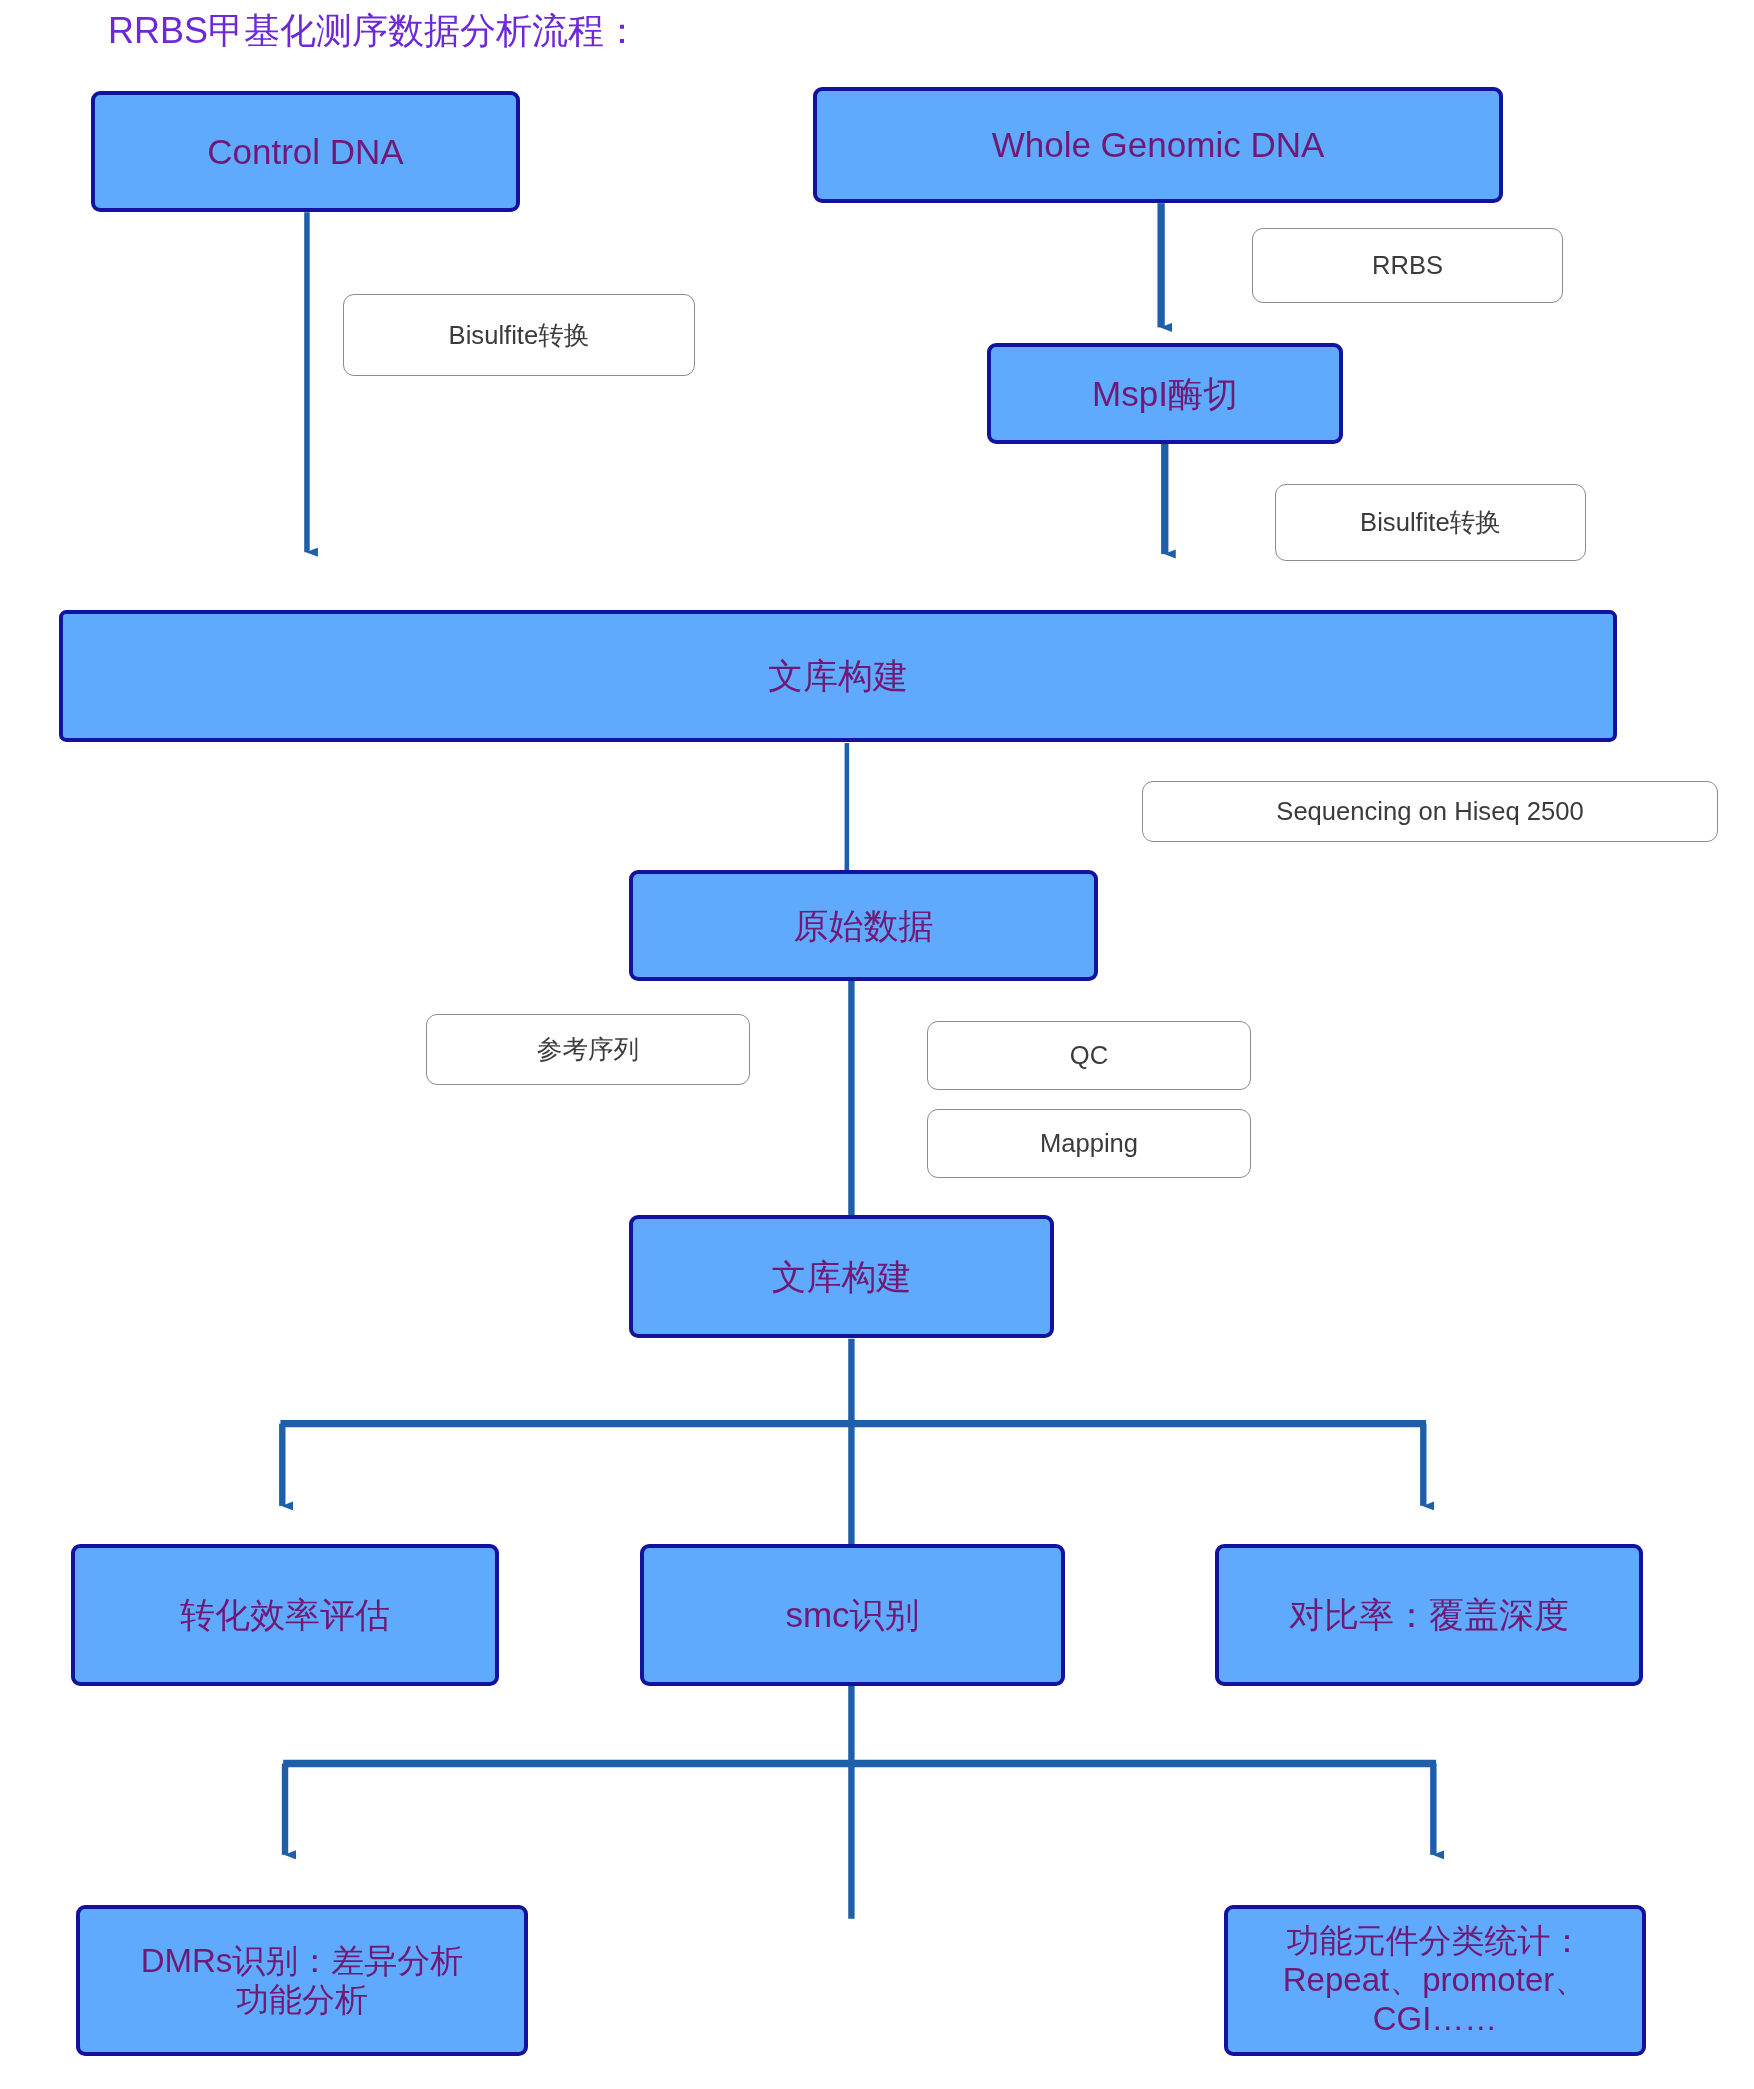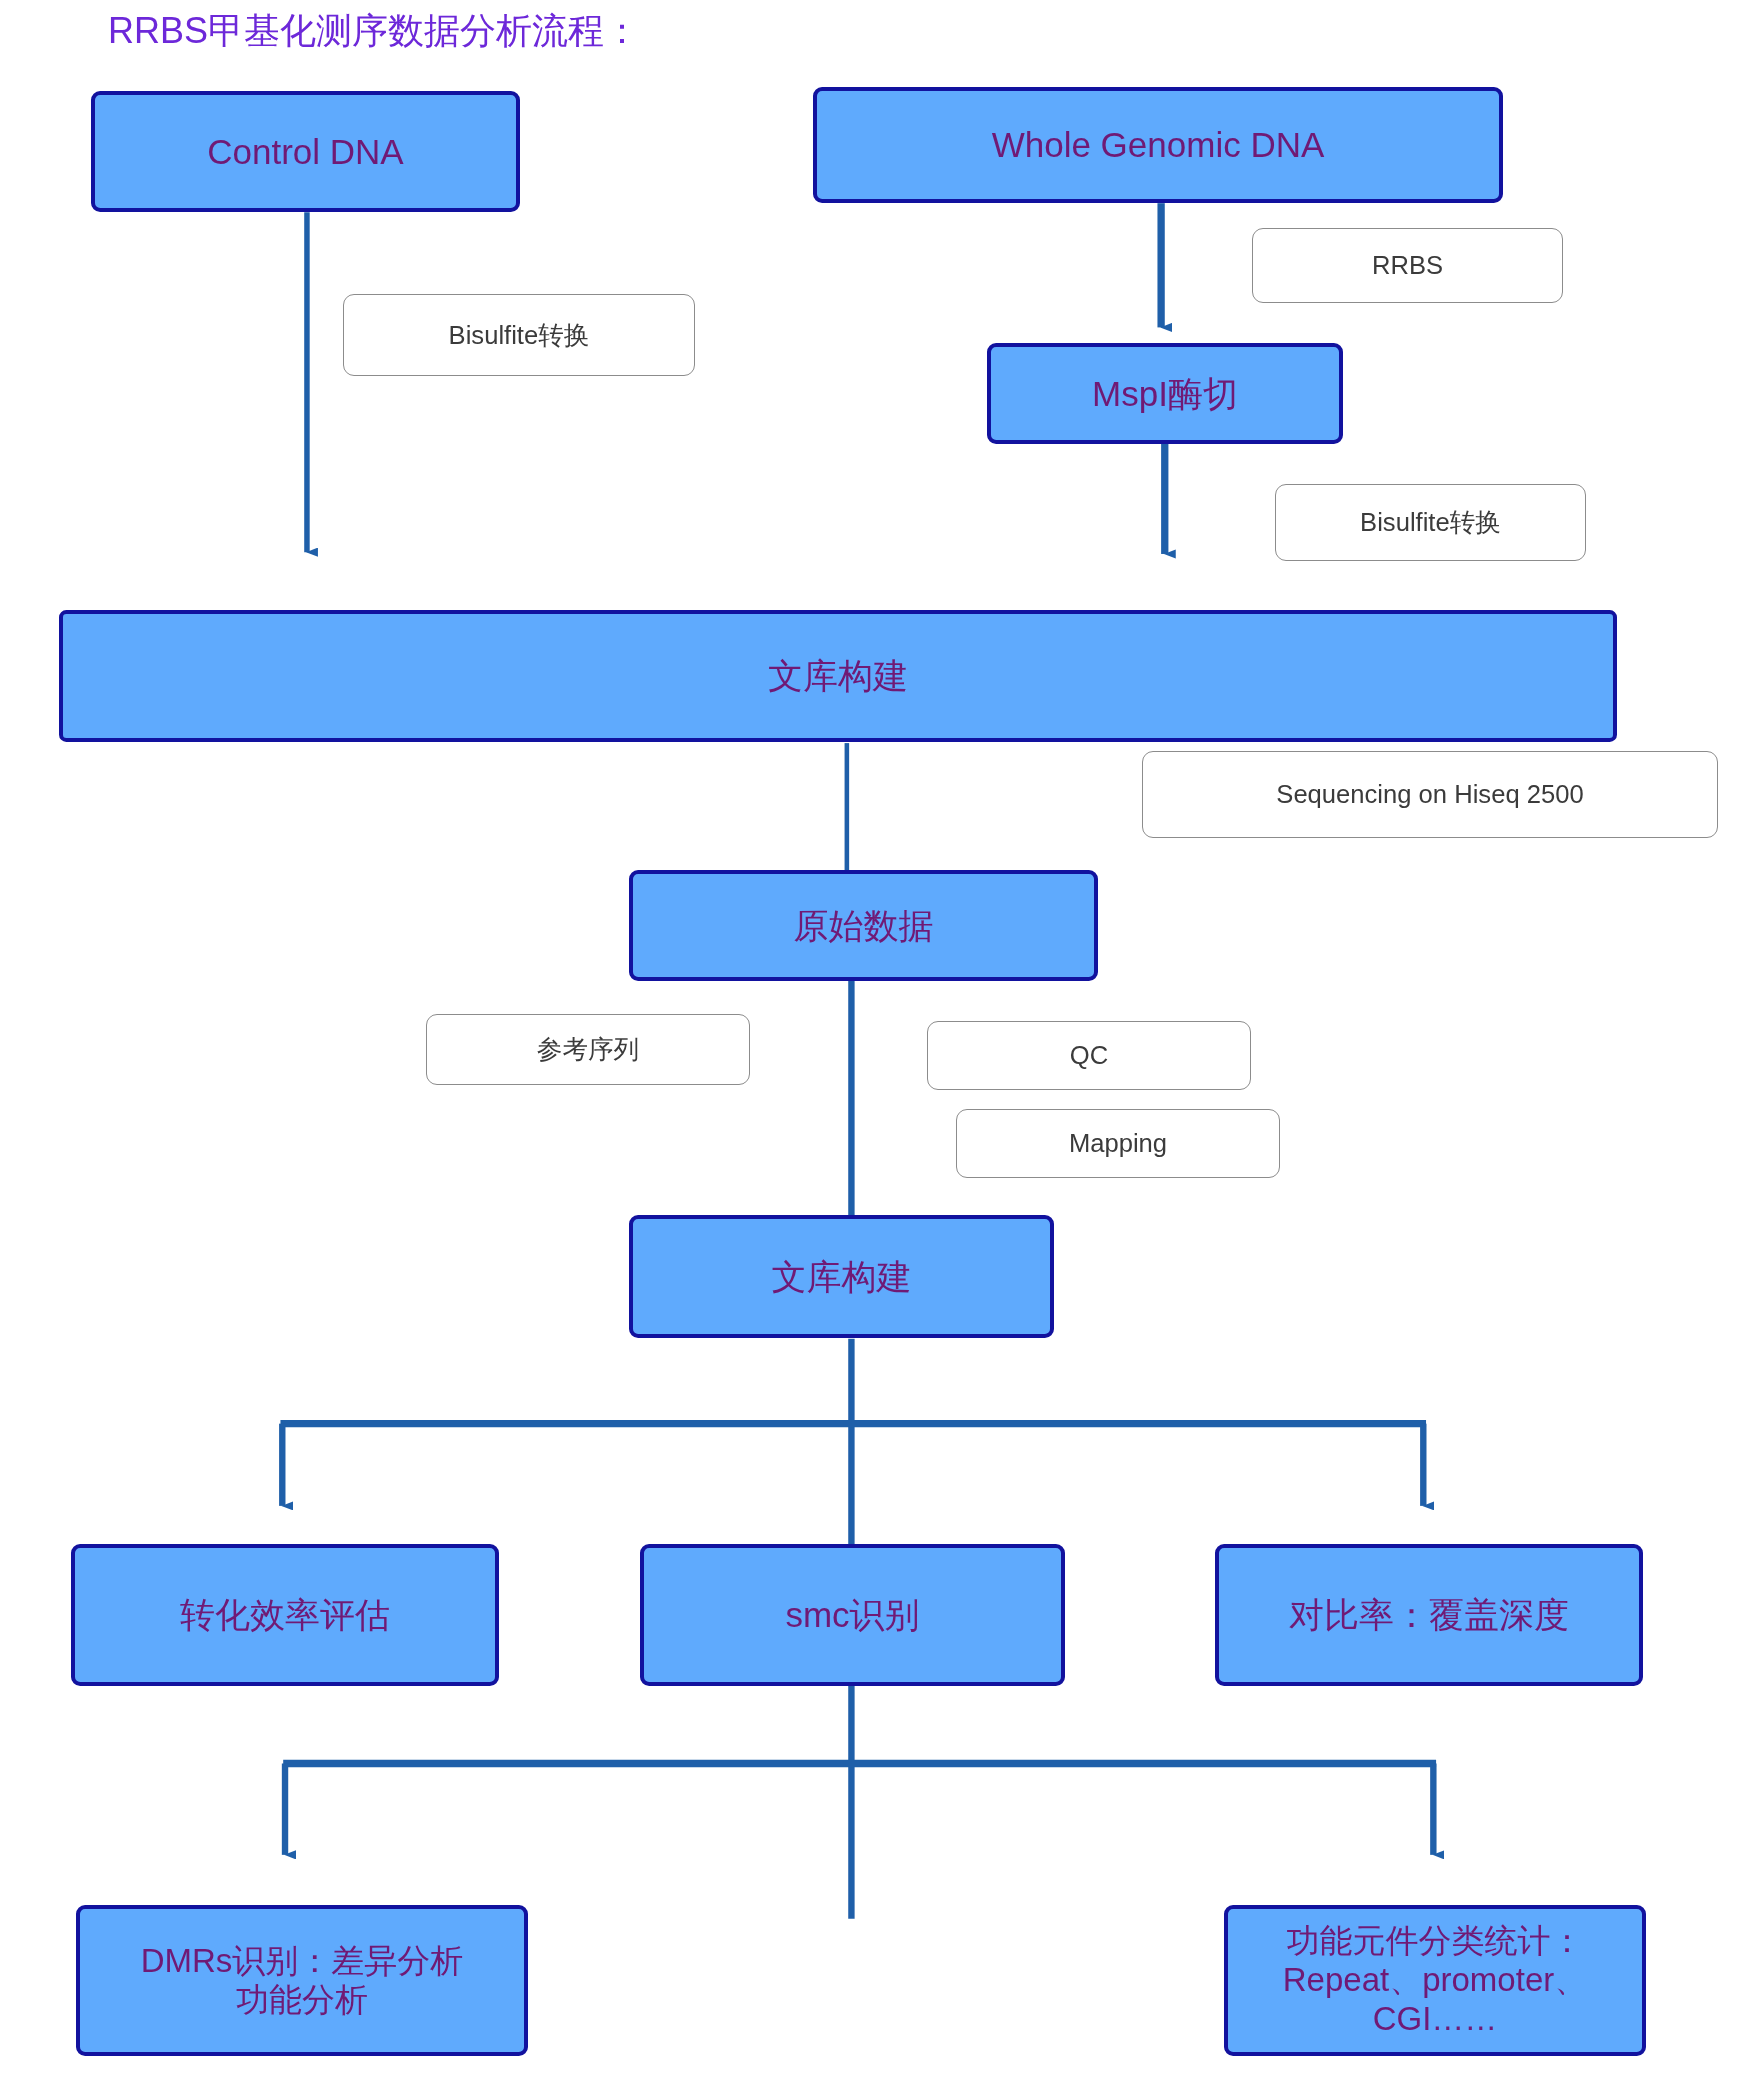--- a/index.html
+++ b/index.html
@@ -192,30 +192,30 @@
   </div>
 
   <div class="label" style="left:1252px; top:228px; width:311px; height:75px;">
     <span>RRBS</span>
   </div>
 
   <div class="label" style="left:1275px; top:484px; width:311px; height:77px;">
     <span>Bisulfite转换</span>
   </div>
 
-  <div class="label" style="left:1142px; top:751px; width:576px; height:87px;">
+  <div class="label" style="left:1142px; top:781px; width:576px; height:61px;">
     <span>Sequencing on Hiseq 2500</span>
   </div>
 
   <div class="label" style="left:426px; top:1014px; width:324px; height:71px;">
     <span>参考序列</span>
   </div>
 
   <div class="label" style="left:927px; top:1021px; width:324px; height:69px;">
     <span>QC</span>
   </div>
 
-  <div class="label" style="left:927px; top:1109px; width:324px; height:69px;margin-left:29px;">
+  <div class="label" style="left:927px; top:1109px; width:324px; height:69px;">
     <span>Mapping</span>
   </div>
 
 </div>
 
 
 </body></html>

